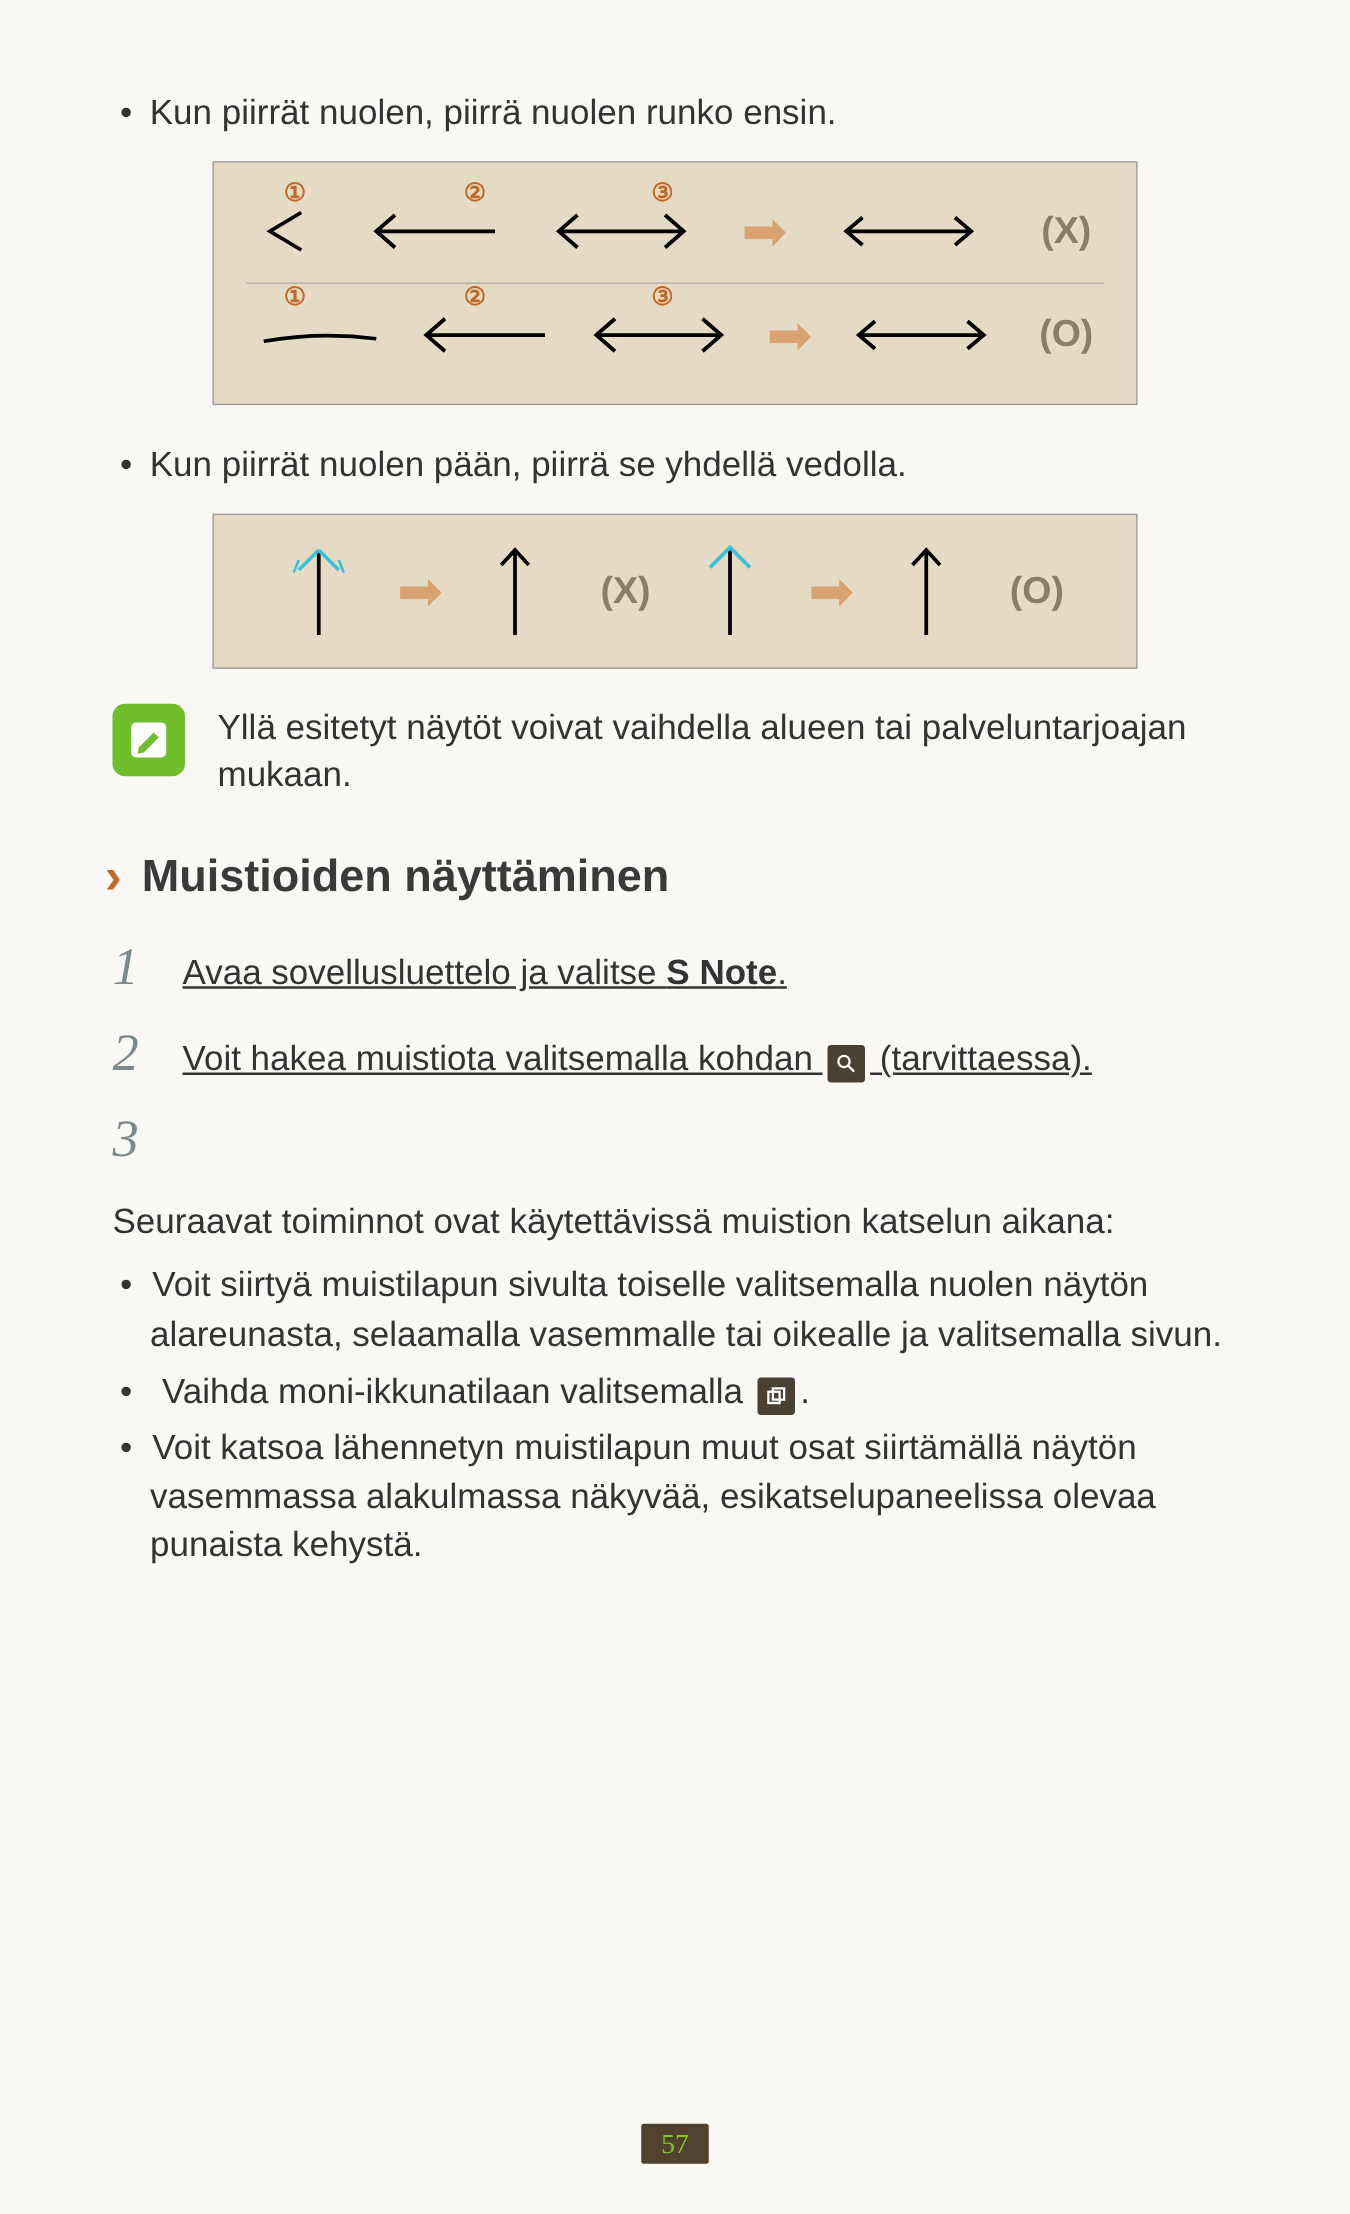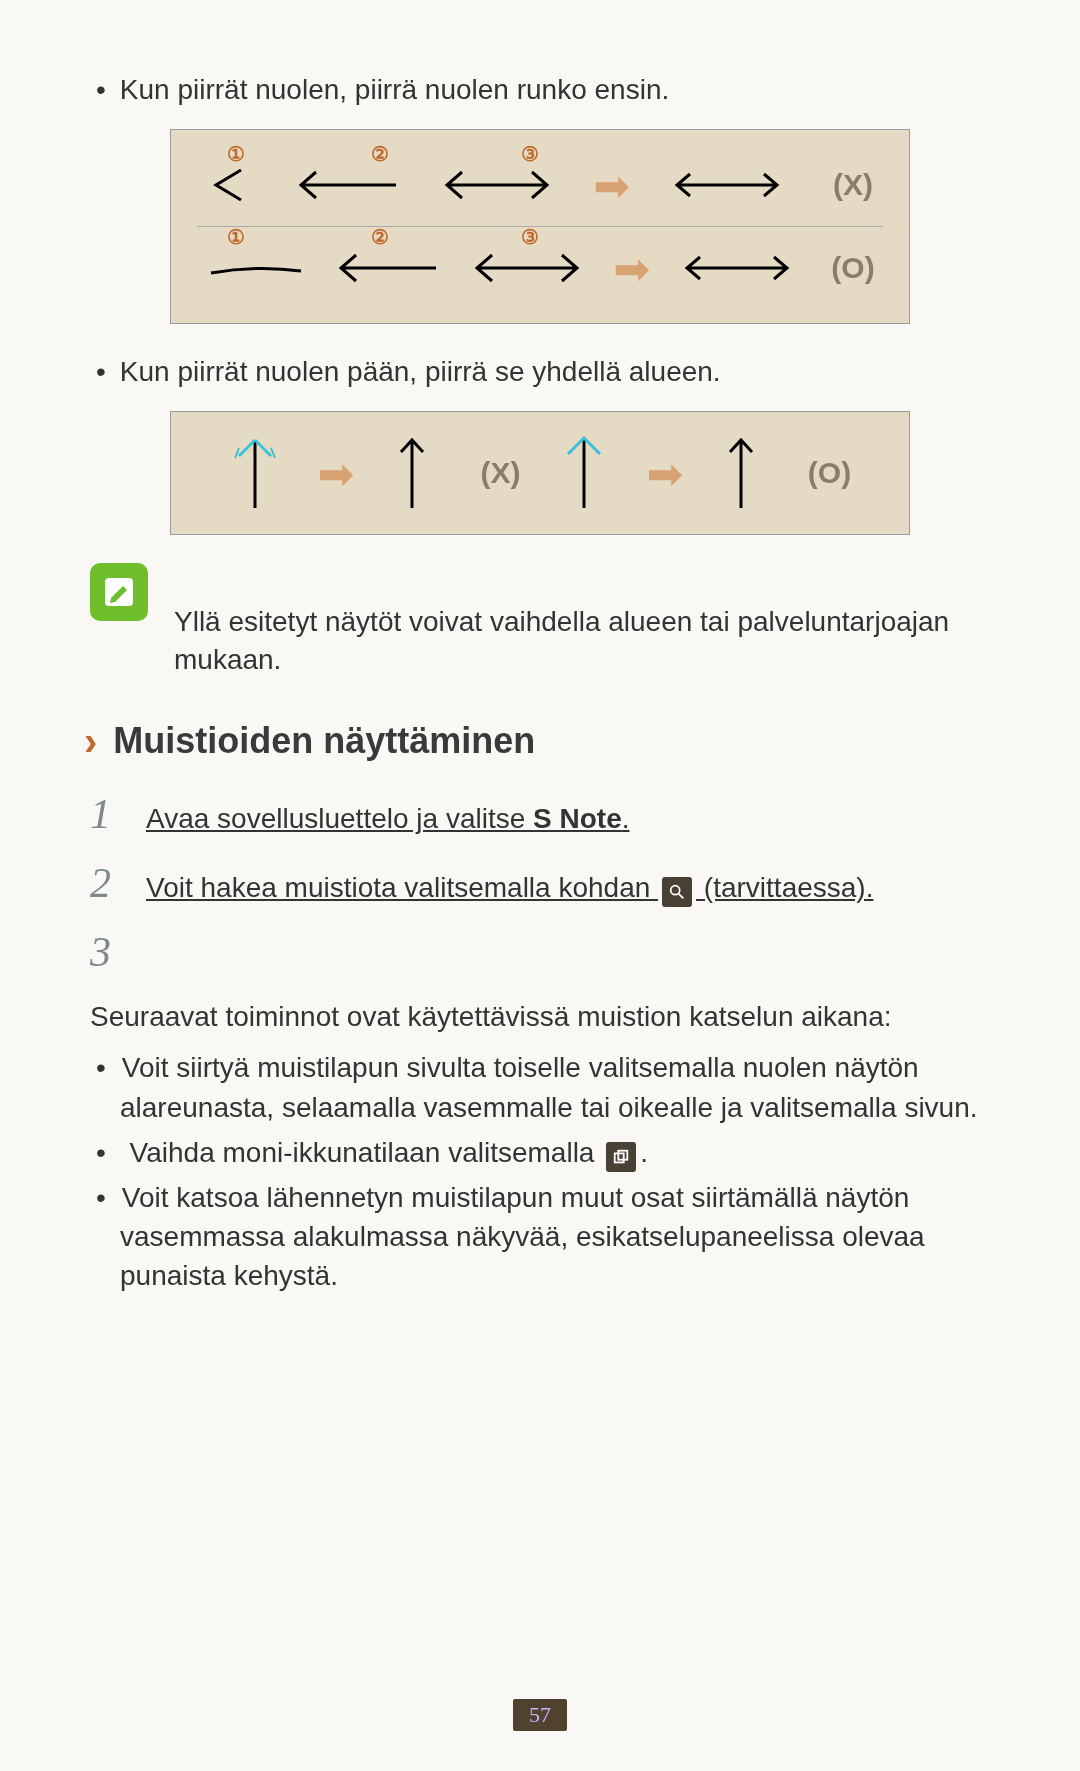--- a/index.html
+++ b/index.html
@@ -91,21 +91,20 @@
     flex: 0 0 58px;
     margin-right: 26px;
     display: flex;
     align-items: center;
     justify-content: center;
   }
   .note-icon svg { width: 40px; height: 40px; }
   .note-text {
     font-size: 28px;
     line-height: 1.35;
-    margin-top: 40px;
   }
   .section-header {
     display: flex;
     align-items: center;
     margin: 24px 0 18px -6px;
   }
   .chevron {
     color: #c06a2a;
     font-size: 40px;
     font-weight: bold;
@@ -180,21 +179,21 @@
     font-style: italic;
     color: #666;
     font-family: Georgia, serif;
   }
   .page-num {
     margin-top: 8px;
   }
   .page-num span {
     display: inline-block;
     background: #514230;
-    color: #c4b5fd;
+    color: #84cc16;
     font-style: normal;
     font-family: Georgia, serif;
     padding: 3px 16px;
     font-size: 22px;
     border-radius: 2px;
   }
 </style>
 </head>
 <body>
 
@@ -241,21 +240,21 @@
           <path d="M15 25 L115 25 M30 12 L15 25 L30 38 M100 12 L115 25 L100 38" stroke="#000" stroke-width="3" fill="none"></path>
         </svg>
       <span class="thick-arrow">➡</span>
       <svg class="stroke-cell" width="130" height="50">
           <path d="M15 25 L115 25 M28 14 L15 25 L28 36 M102 14 L115 25 L102 36" stroke="#000" stroke-width="3" fill="none"></path>
         </svg>
       <span class="label-xo">(O)</span>
     </div>
   </div>
 
-  <p class="bullet-line">Kun piirrät nuolen pään, piirrä se yhdellä alueen.</p>
+  <p class="bullet-line">Kun piirrät nuolen pään, piirrä se yhdellä vedolla.</p>
 
   <div class="second-diagram">
     <div class="diag-row2">
       <svg width="60" height="90">
         <path d="M30 80 L30 12" stroke="#000" stroke-width="3" fill="none"></path>
         <path d="M14 28 L30 12" stroke="#3cc0d8" stroke-width="3" fill="none"></path>
         <path d="M46 28 L30 12" stroke="#3cc0d8" stroke-width="3" fill="none"></path>
         <path d="M14 20 L10 30" stroke="#3cc0d8" stroke-width="2" fill="none"></path>
         <path d="M46 20 L50 30" stroke="#3cc0d8" stroke-width="2" fill="none"></path>
       </svg>

